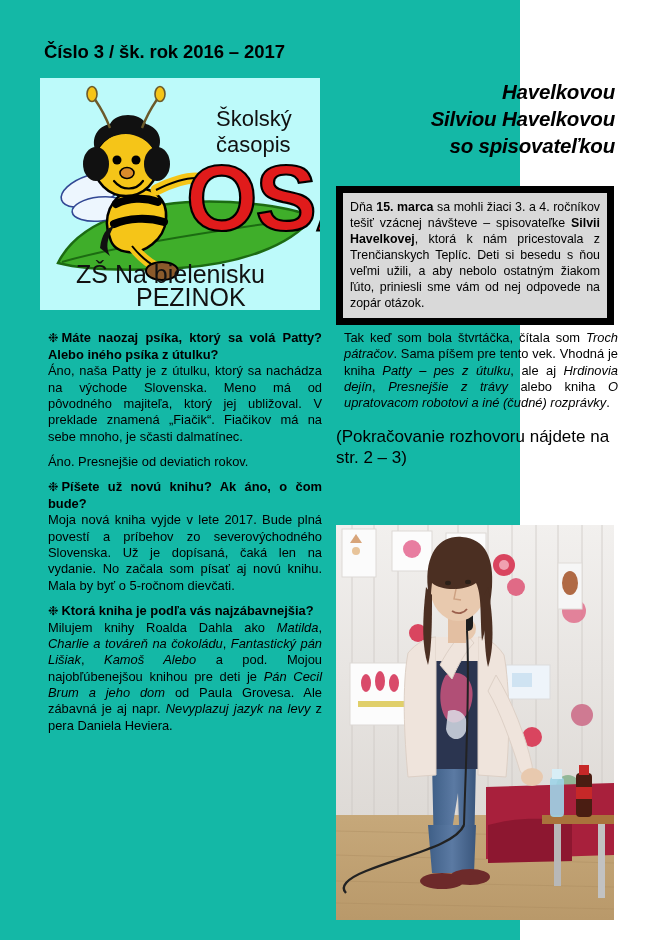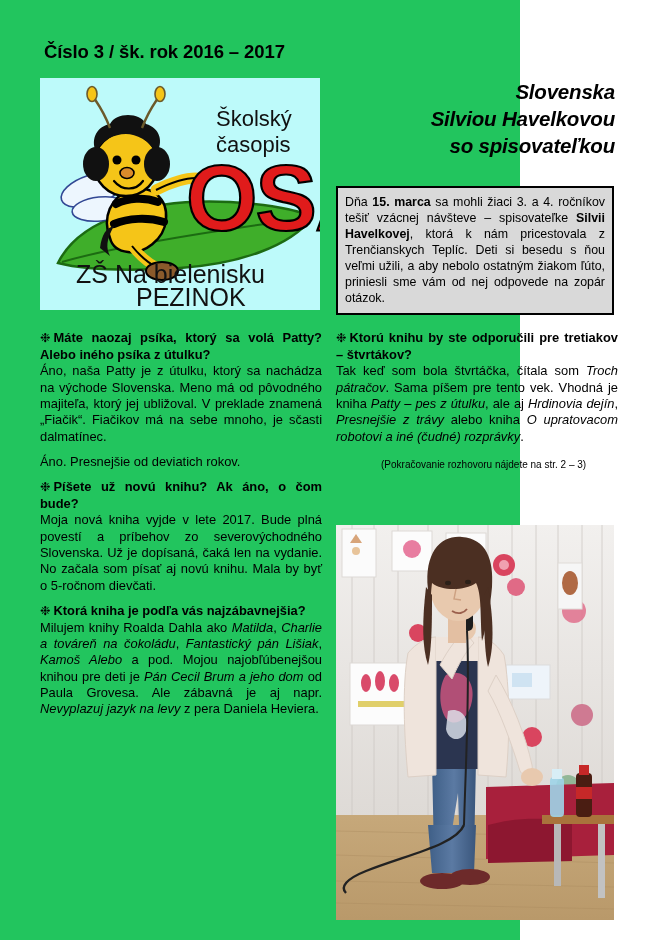--- a/index.html
+++ b/index.html
@@ -13,21 +13,21 @@
     font-family: "Liberation Sans", sans-serif;
     color: #000000;
     position: relative;
     overflow: hidden;
   }
   .page {
     position: absolute;
     left: 0; top: 0;
     width: 520px;
     height: 940px;
-    background: #22c55e;
+    background: #14b8a6;
   }
 
   
   .masthead-title {
     position: absolute;
     left: 44px;
     top: 41px;
     font-size: 18.5px;
     font-weight: bold;
     letter-spacing: -0.1px;
@@ -62,41 +62,41 @@
   .interview-title span { display: block; }
 
   
   .intro-box {
     position: absolute;
     left: 336px;
     top: 186px;
     width: 278px;
     box-sizing: border-box;
     background: #d9d9d9;
-    border: 2px solid #000000;
+    border: 7px solid #000000;
     padding: 6px 7px 7px 7px;
     font-size: 12.4px;
     line-height: 1.29;
     text-align: justify;
     text-justify: inter-word;
     hyphens: manual;
   }
   .intro-box b { font-weight: bold; }
 
   
   .col {
     position: absolute;
     width: 282px;
     font-size: 12.9px;
     line-height: 1.265;
   }
   .col-left  { left: 40px;  top: 330px; }
   .col-right { left: 336px; top: 330px; }
 
-  .qa { margin-bottom: 9px; }
+  .qa { margin-bottom: 9px; margin-left: 8px; }
   .qa:last-child { margin-bottom: 0; }
 
   .question {
     font-weight: bold;
     font-size: 12.9px;
     line-height: 1.27;
     text-align: justify;
     text-justify: inter-word;
     margin: 0 0 0 0;
   }
@@ -109,23 +109,22 @@
   .answer {
     margin: 0;
     text-align: justify;
     text-justify: inter-word;
     line-height: 1.265;
   }
   .answer i, .answer em { font-style: italic; }
 
   .continuation {
     margin-top: 14px;
-    font-size: 10px;
+    font-size: 17px;
     text-align: left;
-    margin-left: 45px;
   }
 
   
   .photo-wrap {
     position: absolute;
     left: 336px;
     top: 525px;
     width: 278px;
     height: 395px;
     overflow: hidden;
@@ -186,21 +185,21 @@
 
       <text x="176" y="48" font-family="Liberation Sans, sans-serif" font-size="22" fill="#111">Školský</text>
       <text x="176" y="74" font-family="Liberation Sans, sans-serif" font-size="22" fill="#111">časopis</text>
 
       <text x="36" y="205" font-family="Liberation Sans, sans-serif" font-size="25" fill="#111">ZŠ Na bielenisku</text>
       <text x="96" y="228" font-family="Liberation Sans, sans-serif" font-size="25" fill="#111">PEZINOK</text>
     </svg>
   </div>
 
   <div class="interview-title">
-    <span>Slovenska</span>
+    <span>Havelkovou</span>
     <span>Silviou Havelkovou</span>
     <span>so spisovateľkou</span>
   </div>
 
   <div class="intro-box">Dňa <b>15. marca</b> sa mohli žiaci 3. a 4. ročníkov tešiť vzácnej návšteve – spisovateľke <b>Silvii Havelkovej</b>, ktorá k nám pricestovala z Trenčianskych Teplíc. Deti si besedu s ňou veľmi užili, a aby nebolo ostatným žiakom ľúto, priniesli sme vám od nej odpovede na zopár otázok.</div>
 
   <div class="col col-left">
     <div>
         <div class="qa">
           <p class="question"><span class="bullet">❉</span>Máte naozaj psíka, ktorý sa volá Patty? Alebo iného psíka z útulku?</p>
@@ -216,21 +215,20 @@
         <div class="qa">
           <p class="question"><span class="bullet">❉</span>Ktorá kniha je podľa vás najzábavnejšia?</p>
           <p class="answer">Milujem knihy Roalda Dahla ako <i>Matilda</i>, <i>Charlie a továreň na čokoládu</i>, <i>Fantastický pán Lišiak</i>, <i>Kamoš Alebo</i> a pod. Mojou najobľúbenejšou knihou pre deti je <i>Pán Cecil Brum a jeho dom</i> od  Paula Grovesa. Ale zábavná je aj napr. <i>Nevyplazuj jazyk na levy</i> z pera Daniela Heviera.</p>
         </div>
       </div>
   </div>
 
   <div class="col col-right">
     <div>
         <div class="qa">
-          <p class="question"><span class="bullet">❉</span>Ktorú knihu by ste odporučili pre tretiakov – štvrtákov?</p>
           <p class="answer">Tak keď som bola štvrtáčka, čítala som <i>Troch pátračov</i>. Sama píšem pre tento vek. Vhodná je kniha <i>Patty – pes z útulku</i>, ale aj <i>Hrdinovia dejín</i>, <i>Presnejšie z trávy</i> alebo kniha <i>O upratovacom robotovi a iné (čudné) rozprávky</i>.</p>
         </div>
       </div>
     <div class="continuation">(Pokračovanie rozhovoru nájdete na str. 2 – 3)</div>
   </div>
 
   <div class="photo-wrap">
     <svg class="photo-svg" viewBox="0 0 278 395">
       <defs>
         <linearGradient id="curtain" x1="0" y1="0" x2="0" y2="1">

